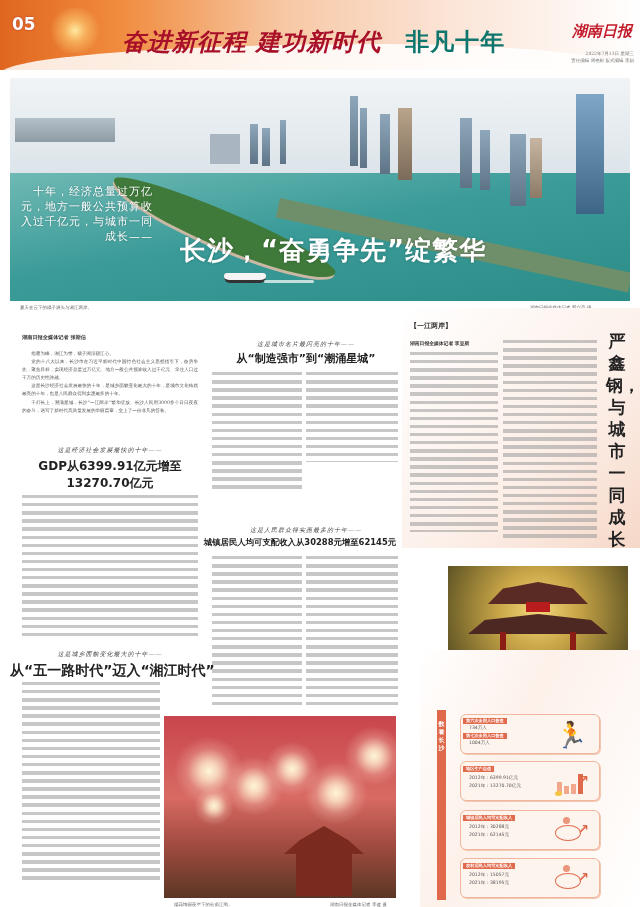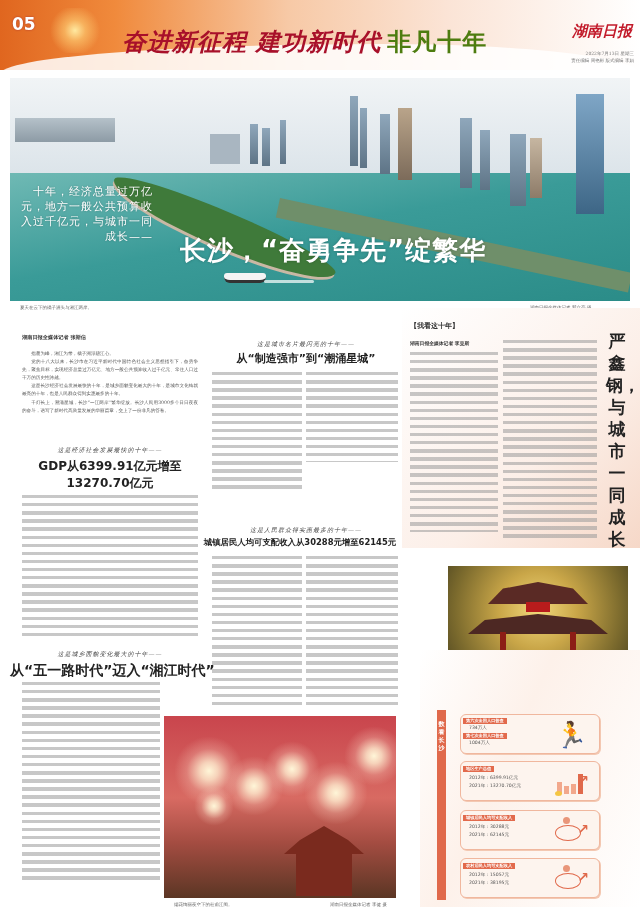--- a/index.html
+++ b/index.html
@@ -5,21 +5,21 @@
 *{margin:0;padding:0;box-sizing:border-box;}
 html,body{width:640px;height:907px;overflow:hidden;background:#fff;}
 body{position:relative;font-family:"DejaVu Serif","Liberation Serif",serif;color:#333;}
 .abs{position:absolute;}
 
 #masthead{left:0;top:0;width:640px;height:70px;background:linear-gradient(90deg,#e0661f 0%,#f08a3c 18%,#f7c9a6 45%,#fbe4d6 70%,#fff 100%);overflow:hidden;}
 #masthead .wave{left:0;top:44px;width:640px;height:30px;background:#fff;border-radius:60% 40% 0 0/100% 100% 0 0;opacity:.85;}
 #page-num{left:12px;top:14px;font:bold 17px "DejaVu Sans",sans-serif;color:#fff;text-shadow:0 0 2px #a33;}
 #fireworks{left:40px;top:8px;width:70px;height:45px;background:radial-gradient(circle,#ffe9a0 0%,rgba(255,210,120,.6) 25%,rgba(255,255,255,0) 60%);}
 #slogan{left:122px;top:26px;font:italic bold 24px "DejaVu Serif",serif;color:#a8102a;letter-spacing:1px;white-space:nowrap;}
-#slogan .gold{color:#4d7c0f;font-style:normal;margin-left:6px;font-family:Liberation Sans, sans-serif;}
+#slogan .gold{color:#0f766e;font-style:normal;margin-left:24px;font-family:Liberation Sans, sans-serif;}
 #paper-logo{left:572px;top:22px;font:italic bold 15px "DejaVu Serif",serif;color:#c21a2a;text-align:center;}
 #date-line{left:548px;top:50px;font-size:4.5px;color:#777;width:86px;text-align:right;line-height:7px;}
 
 #hero{left:10px;top:78px;width:620px;height:223px;overflow:hidden;background:linear-gradient(180deg,#e9eef2 0%,#dfe6ea 40%,#4aa5a3 62%,#2e8f8c 100%);}
 .sky{left:0;top:0;width:620px;height:110px;background:linear-gradient(180deg,#f1f4f6,#d9e2e8);}
 .river{left:0;top:95px;width:620px;height:130px;background:linear-gradient(170deg,#6fb9b4 0%,#3a9b98 45%,#2b8c88 100%);}
 .island{left:110px;top:88px;width:240px;height:36px;background:#3f7a3a;border-radius:50% 50% 50% 50%/40% 40% 60% 60%;transform:rotate(23deg);transform-origin:0 0;box-shadow:0 3px 0 #c9b8a4;}
 .bld{position:absolute;background:linear-gradient(180deg,#8fa7bb,#5e7486);}
 .bank{left:270px;top:120px;width:360px;height:20px;background:#6f8f6a;transform:rotate(12deg);transform-origin:0 0;}
 .boat{left:224px;top:273px;width:42px;height:10px;background:#f4f4f4;border-radius:3px 3px 6px 6px;border-bottom:3px solid #333;}
@@ -120,21 +120,21 @@
 <div class="headline abs" style="left:212px;top:351px;width:188px;font-size:11px;">从“制造强市”到“潮涌星城”</div>
 <div class="lines abs" style="left:212px;top:372px;width:90px;height:122px;"></div>
 <div class="lines abs" style="left:306px;top:372px;width:92px;height:90px;"></div>
 
 <div class="kicker abs" style="left:212px;top:526px;width:188px;">这是人民群众得实惠最多的十年——</div>
 <div class="headline abs" style="left:200px;top:537px;width:200px;font-size:8.4px;">城镇居民人均可支配收入从30288元增至62145元</div>
 <div class="lines abs" style="left:212px;top:556px;width:90px;height:150px;"></div>
 <div class="lines abs" style="left:306px;top:556px;width:92px;height:150px;"></div>
 
 <div id="right-panel" class="abs"></div>
-<div id="right-tag" class="abs">【我看这十年】</div>
+<div id="right-tag" class="abs">【一江两岸】</div>
 <div class="byline abs" style="left:410px;top:340px;font-size:4.8px;">湖南日报全媒体记者 李曼斯</div>
 <div class="lines abs" style="left:410px;top:352px;width:88px;height:180px;"></div>
 <div class="lines abs" style="left:503px;top:340px;width:94px;height:198px;"></div>
 <div id="vert-title" class="abs">严鑫钢，与城市一同成长</div>
 
 <div id="pavilion" class="abs">
   <div class="roof1 abs"></div>
   <div class="plaque abs"></div>
   <div class="roof2 abs"></div>
   <div class="pillar abs" style="left:52px;"></div>

